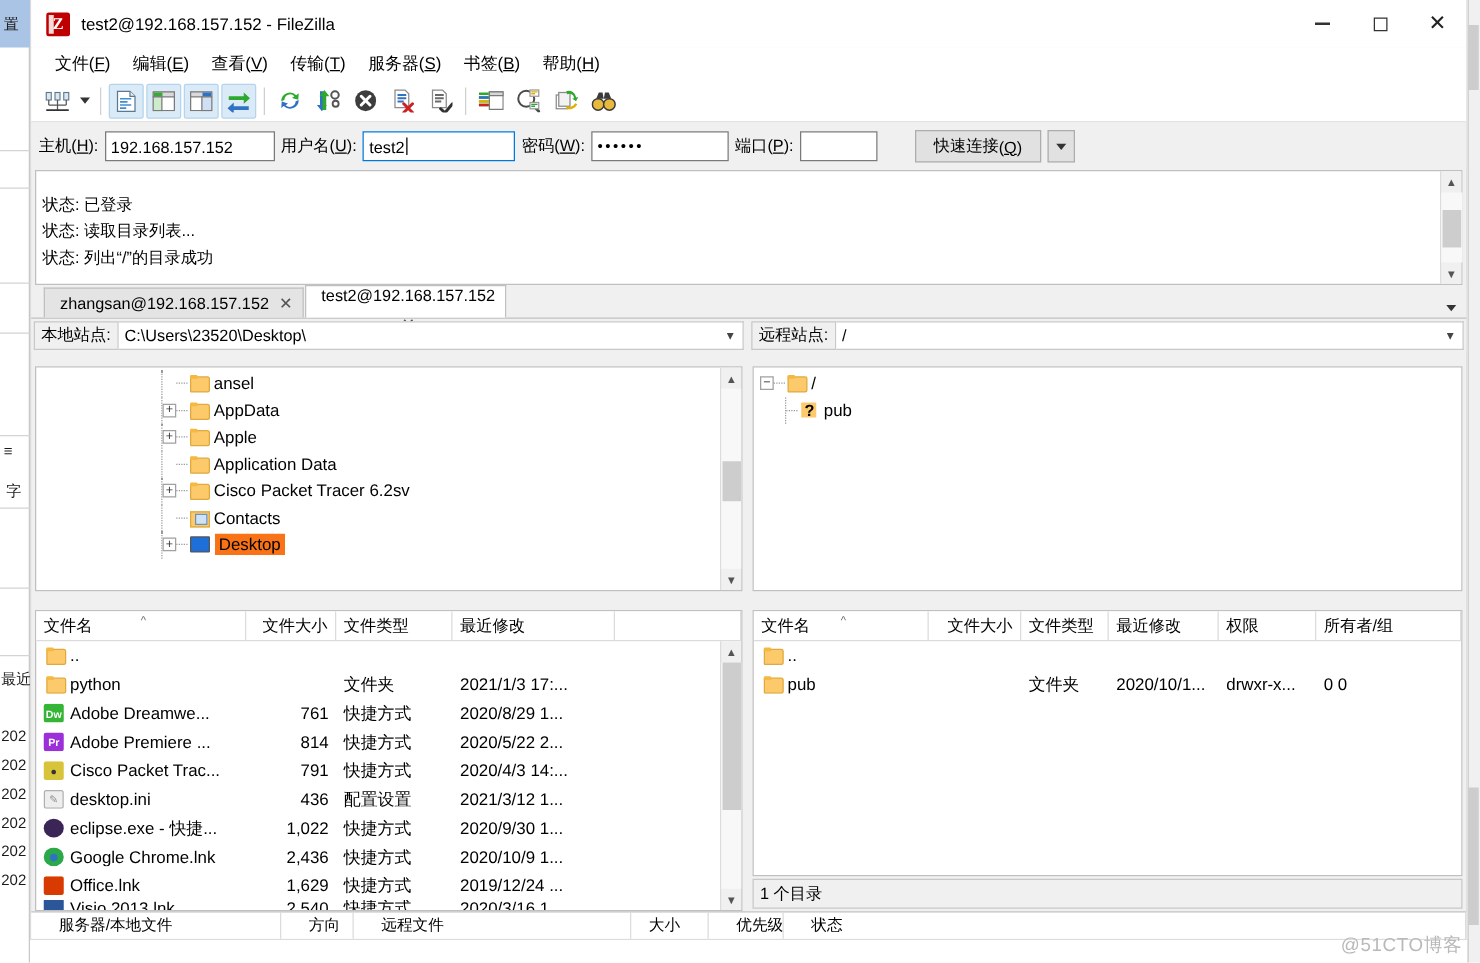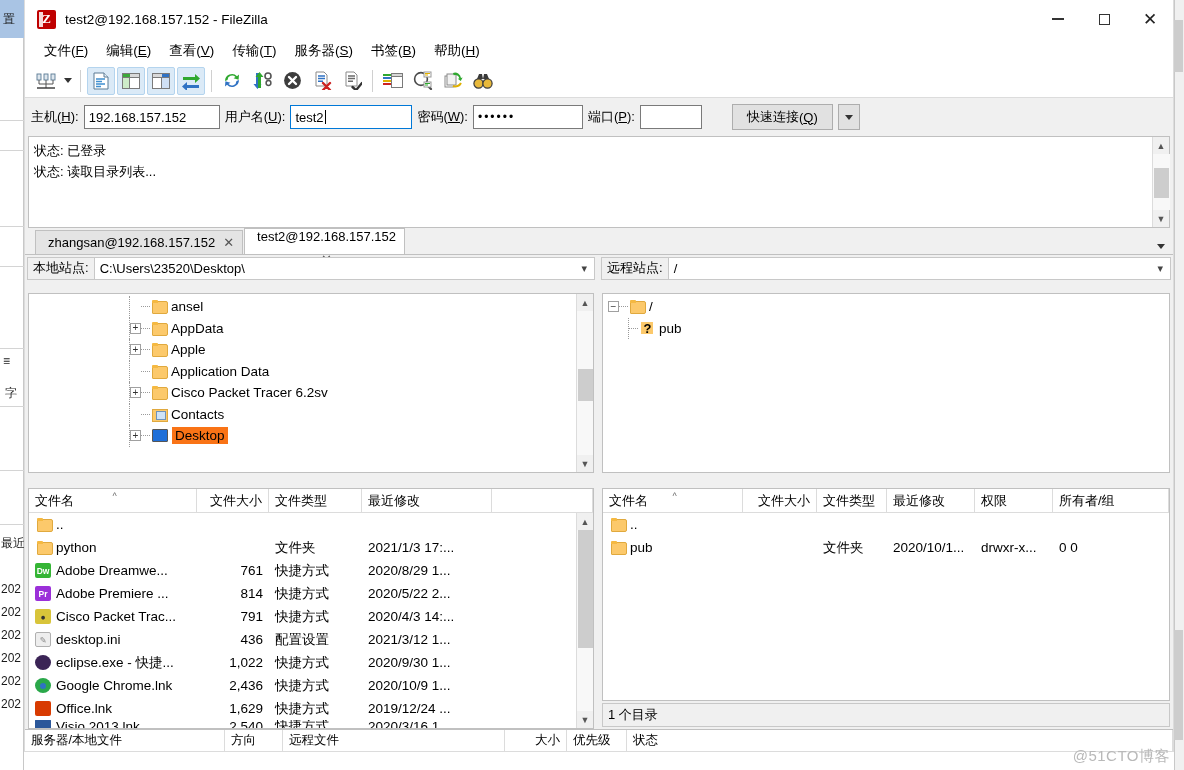--- a/index.html
+++ b/index.html
@@ -68,21 +68,21 @@
   .qc-user { width: 122px; }
   .qc-pass { width: 110px; letter-spacing: 2px; font-size: 12px; }
   .qc-port { width: 62px; }
   .qc-btn { height: 26px; padding: 0 14px; background: #e1e1e1; border: 1px solid #adadad; font-size: 13px;
             display: flex; align-items: center; color: #000; }
   .qc-drop { width: 22px; height: 26px; background: #e1e1e1; border: 1px solid #adadad; display:flex; align-items:center; justify-content:center;}
   .cursor-bar { display:inline-block; width:1px; height:14px; background:#000; margin-left:1px; }
 
   
   #msglog { height: 92px; background: #fff; border: 1px solid #c0c0c0; margin: 0 3px; flex: none; display: flex; position: relative;}
-  .msglog-inner { flex: 1; padding: 3px 5px; overflow: hidden; }
+  .msglog-inner { flex: 1; padding: 16px 5px; overflow: hidden; }
   .msg-row { font-size: 13px; color: #000; line-height: 21px; white-space: nowrap; }
   .msg-k { }
   .vsb { width: 17px; background: #f0f0f0; border-left: 1px solid #dcdcdc; display: flex; flex-direction: column; align-items:center;}
   .vsb-arrow { height: 17px; width: 17px; display:flex; align-items:center; justify-content:center; color:#555; font-size:9px;}
   .vsb-track { flex: 1; width: 17px; background: #f8f8f8; position: relative; }
   .vsb-thumb { position: absolute; left: 1px; width: 15px; background: #cdcdcd; }
 
   
   #tabbar { height: 27px; background: #f0f0f0; display: flex; align-items: flex-end; padding-left: 10px; flex: none; position: relative;
             border-bottom: 1px solid #c0c0c0;}
@@ -138,21 +138,21 @@
   .fr-name { display: flex; align-items: center; overflow: hidden; padding-left: 6px; }
   .fr-cell { padding: 0 6px; overflow: hidden; }
   .fr-cell.num { text-align: right; }
   .mini-ico { width: 16px; height: 15px; flex: none; margin-right: 5px; border-radius: 2px; display:flex;
               align-items:center; justify-content:center; font-size: 8.5px; color:#fff; font-weight:bold; }
 
   
   .pane-status { height: 24px; background: #f0f0f0; border: 1px solid #c8c8c8; margin: 2px 3px 2px 3px; display: flex;
                  align-items: center; padding: 0 5px; font-size: 13px; flex: none; }
   #queue { height: 22px; background: #ffffff; border-top: 1px solid #c0c0c0; display: flex; flex: none; }
-  .q-cell { font-size: 12.5px; color: #000; padding: 0 6px; display: flex; align-items: center; border-right: 1px solid #dcdcdc; white-space: nowrap;}
+  .q-cell { font-size: 12.5px; color: #000; padding: 0 22px; display: flex; align-items: center; border-right: 1px solid #dcdcdc; white-space: nowrap;}
 
   .watermark { position: absolute; right: 14px; bottom: 4px; font-size: 15px; color: #b9b9b9; letter-spacing: .5px; }
 </style>
 </head>
 <body>
 
 <div id="bg-window">
   <div class="bg-left-strip">
     <div class="bg-l-seg bg-sel" style="top:0px;height:38px;line-height:38px;padding-left:3px;">置</div>
     <div class="bg-l-seg" style="top:120px;height:30px;"></div>
@@ -355,20 +355,21 @@
     <div class="qc-btn"><span>快速连接</span>(<u>Q</u>)</div>
     <div class="qc-drop">
         <div class="caret-d"></div>
       </div>
   </div>
 
   <div id="msglog">
     <div class="msglog-inner">
       <div class="msg-row"><span class="msg-k">状态:</span> <span>已登录</span></div>
       <div class="msg-row"><span class="msg-k">状态:</span> <span>读取目录列表...</span></div>
+      <div class="msg-row"><span class="msg-k">状态:</span> <span>列出“/”的目录成功</span></div>
     </div>
     <div class="vsb">
       <div class="vsb-arrow">▲</div>
       <div class="vsb-track">
           <div class="vsb-thumb" style="top:14px;height:30px;"></div>
         </div>
       <div class="vsb-arrow">▼</div>
     </div>
   </div>
 

